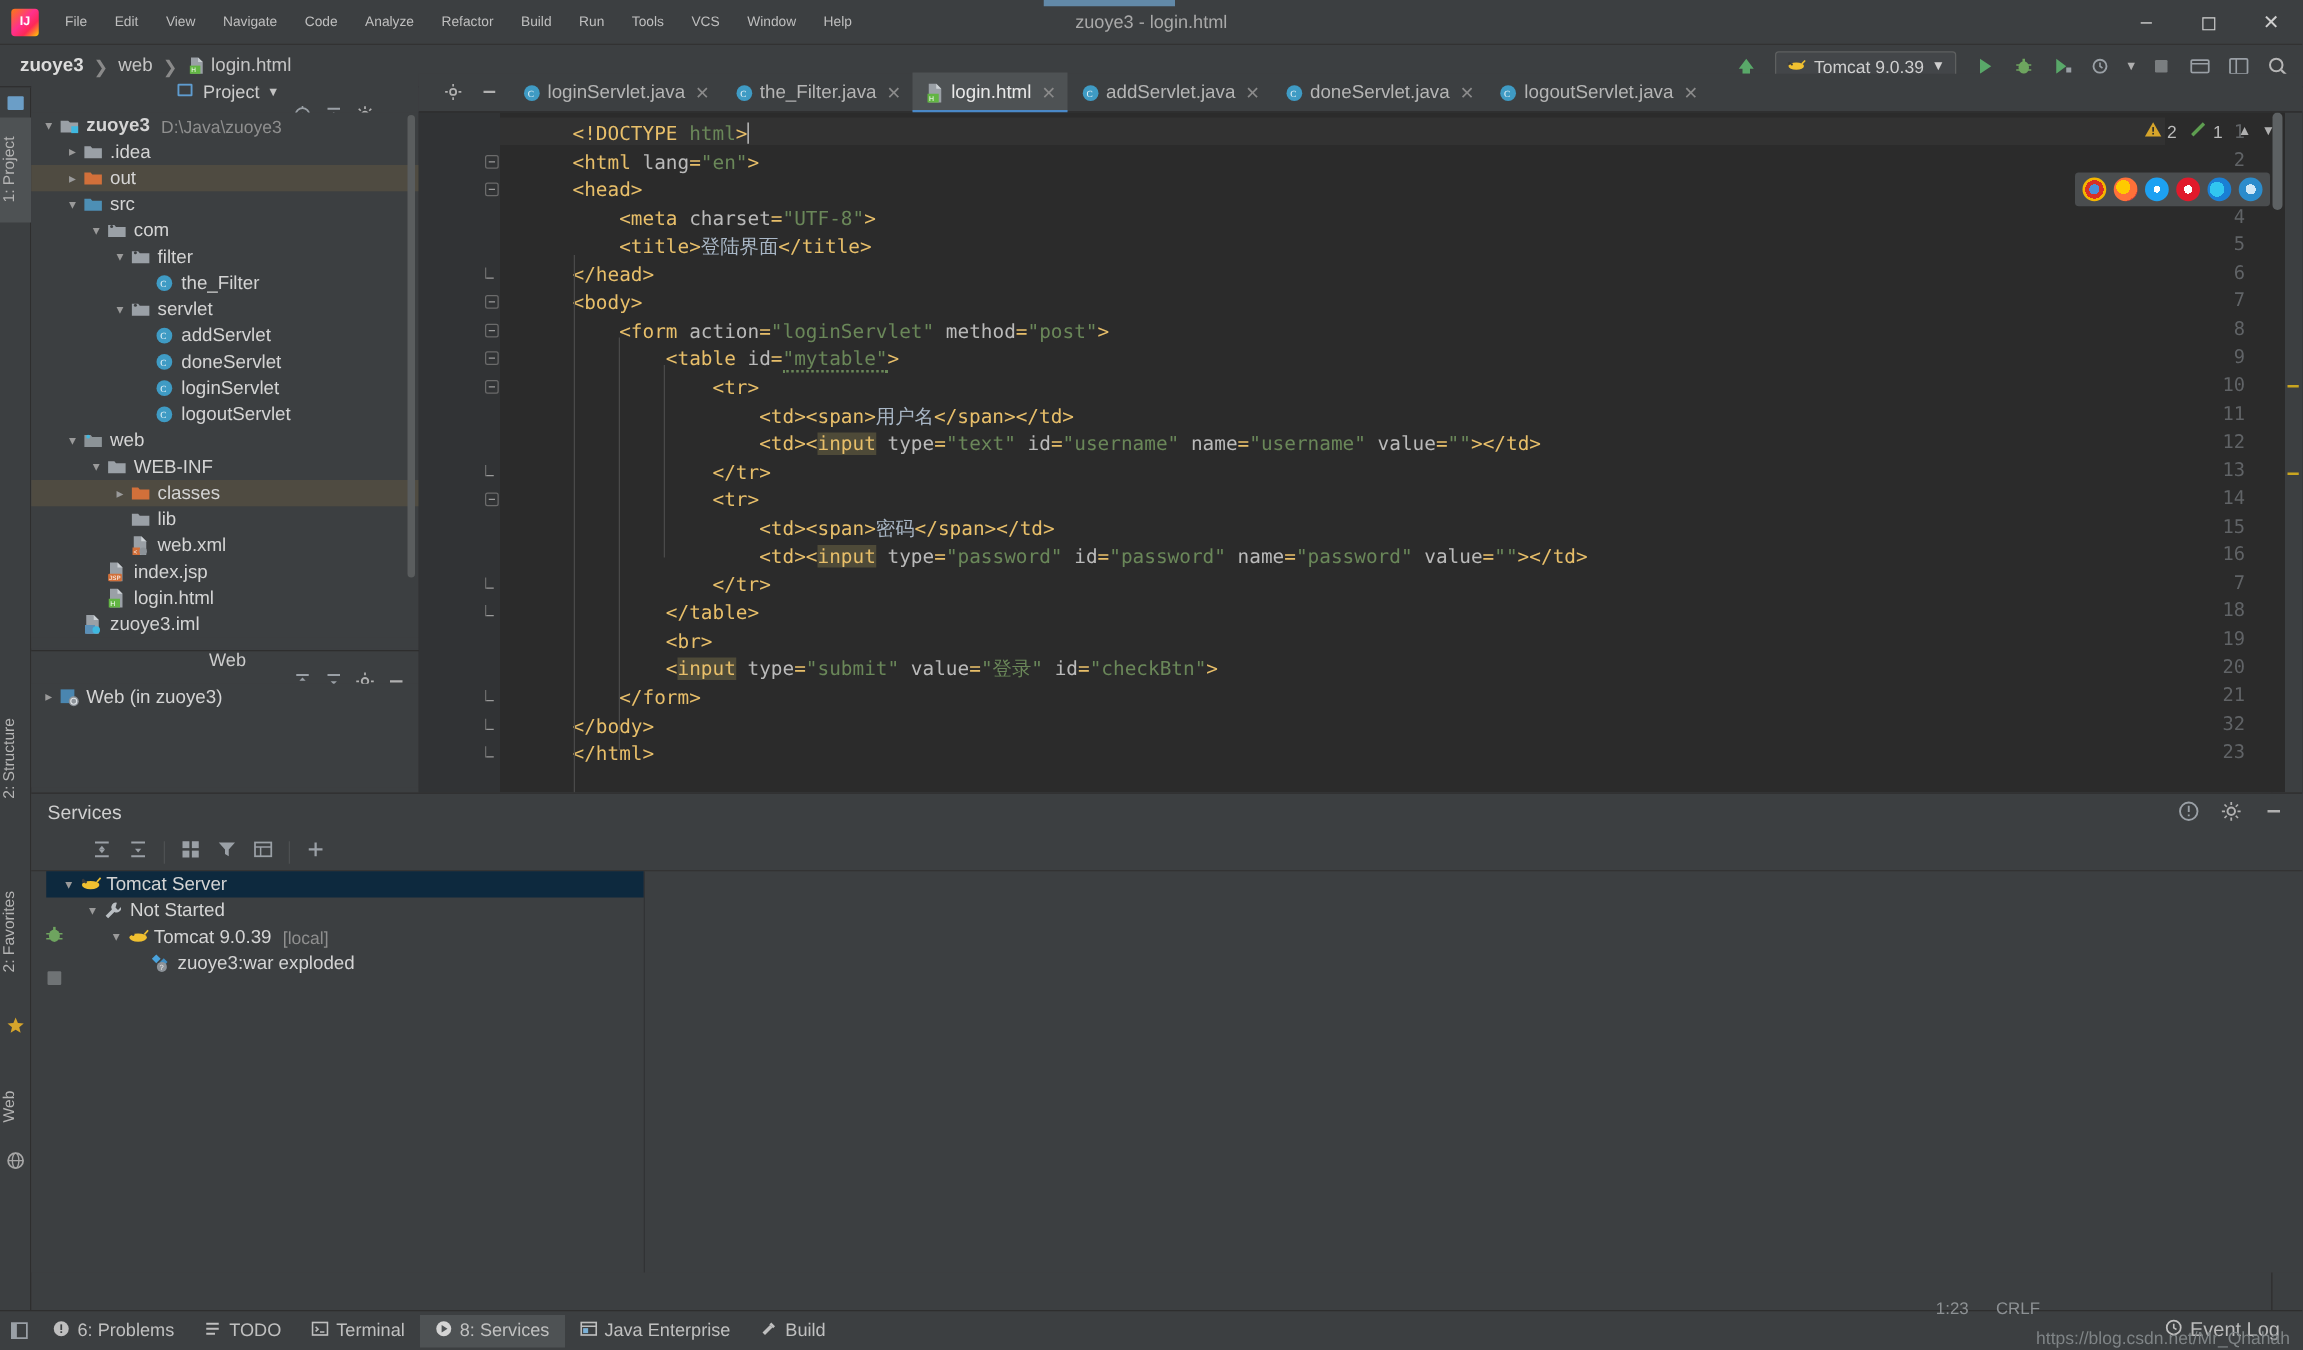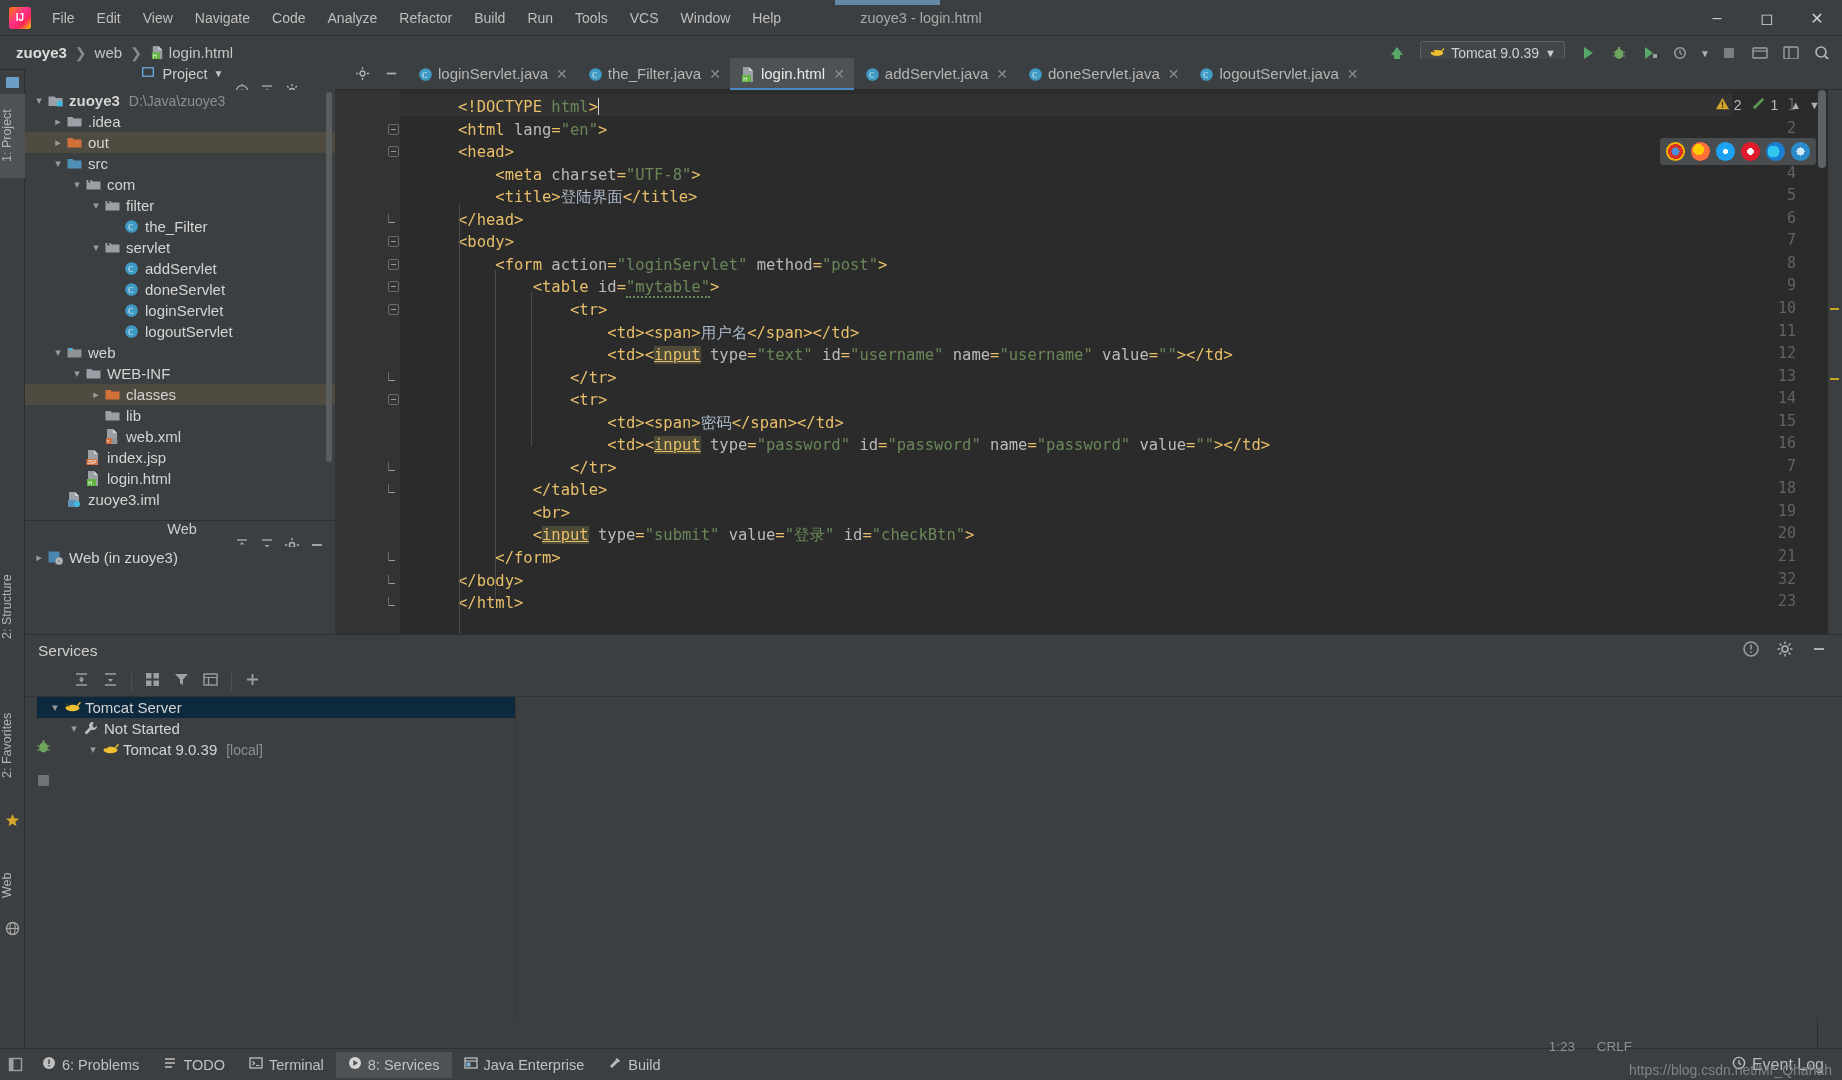--- a/index.html
+++ b/index.html
@@ -24,21 +24,21 @@
     border-radius: 3px; position: relative; flex: none;
     background: linear-gradient(135deg,#f97a12 0%, #ff318c 45%, #fe2857 70%, #ffd000 100%);
   }
   .ij-logo::after {
     content: "IJ"; position: absolute; left: 0; top: 0; right: 0; bottom: 0;
     color: #fff; font-size: 10px; font-weight: bold;
     display: flex; align-items: center; justify-content: center;
     font-family: "Liberation Sans", sans-serif;
   }
   .menu-item {
-    font-size: 14px; color: #bfbfbf; padding: 4px 11px; white-space: nowrap;
+    font-size: 11px; color: #bfbfbf; padding: 4px 11px; white-space: nowrap;
     cursor: default;
   }
   .win-title {
     position: absolute; left: 0; right: 0; top: 0; height: 36px;
     display: flex; align-items: center; justify-content: center;
     font-size: 14.5px; color: #a9a9a9; pointer-events: none;
   }
   .win-title-hl {
     position:absolute; left: 835px; top: 0; width: 105px; height: 5px;
     background:#6897bb; opacity:.85;
@@ -163,21 +163,21 @@
     position: absolute; left: 65px; top: 0; right: 0; height: 100%;
     font-family: "DejaVu Sans Mono", monospace; font-size: 15.5px;
   }
   .cline { position: absolute; left: 0; white-space: pre; line-height: 22px; }
   .curline-bg { position:absolute; left:65px; right:110px; height:22px; background:#323232; }
 
   .t-tag   { color: #e8bf6a; }
   .t-attr  { color: #bababa; }
   .t-val   { color: #6a8759; }
   .t-txt   { color: #a9b7c6; }
-  .hl-box  { background:#4e4a38;text-decoration:underline; }
+  .hl-box  { background:#4e4a38; }
   .sq { border-bottom: 2px dotted #6a8759; }
 
   .indentguide { position: absolute; width: 1px; background: #4a4a4a; }
 
   .caret { display:inline-block; width:1px; height:17px; background:#d6d6d6; vertical-align:-3px; }
 
   
   .rightgutter {
     position: absolute; right: 0; top: 0; width: 14px; height: 100%; background: #3c3f41;
   }
@@ -973,20 +973,32 @@
             <svg class="icosvg" width="18" height="15" viewBox="0 0 18 15">
               <ellipse cx="9.5" cy="9" rx="7" ry="3.3" fill="#f0c030"></ellipse>
               <path d="M3 7.5 Q1.5 4 4 4 L6 6.5 Z" fill="#3b3b3b"></path>
               <circle cx="5.5" cy="6.6" r="1.1" fill="#3b3b3b"></circle>
               <path d="M14.5 6.6 L17.5 3.2" stroke="#f0c030" stroke-width="1.5" fill="none"></path>
             </svg>
           </span>
           <span class="tlabel">Tomcat 9.0.39</span>
           <span class="tsub">[local]</span>
         </div>
+        <div class="srow" style="padding-left:67px;">
+          <span class="arrow none"></span>
+          <span class="ticon">
+            <svg class="icosvg" width="17" height="17" viewBox="0 0 17 17">
+              <path d="M5 1.5l3.5 3.5L5 8.5 1.5 5z" fill="#4aa3dd"></path>
+              <path d="M11 4.5l3 3-3 3-3-3z" fill="#3f8ec4"></path>
+              <circle cx="9.5" cy="11.5" r="4" fill="#8d9399"></circle>
+              <text x="7.6" y="13.7" font-size="6" fill="#f0f0f0" font-family="Liberation Sans">?</text>
+            </svg>
+          </span>
+          <span class="tlabel">zuoye3:war exploded</span>
+        </div>
       </div>
     <div class="svc-split"></div>
   </div>
 
   <div class="statusbar">
     <div style="width:30px;display:flex;align-items:center;justify-content:center;">
       <svg width="15" height="15" viewBox="0 0 15 15">
           <rect x="1.5" y="1.5" width="12" height="12" fill="none" stroke="#9aa0a6" stroke-width="1.4"></rect>
           <rect x="1.5" y="1.5" width="4" height="12" fill="#9aa0a6"></rect>
         </svg>

